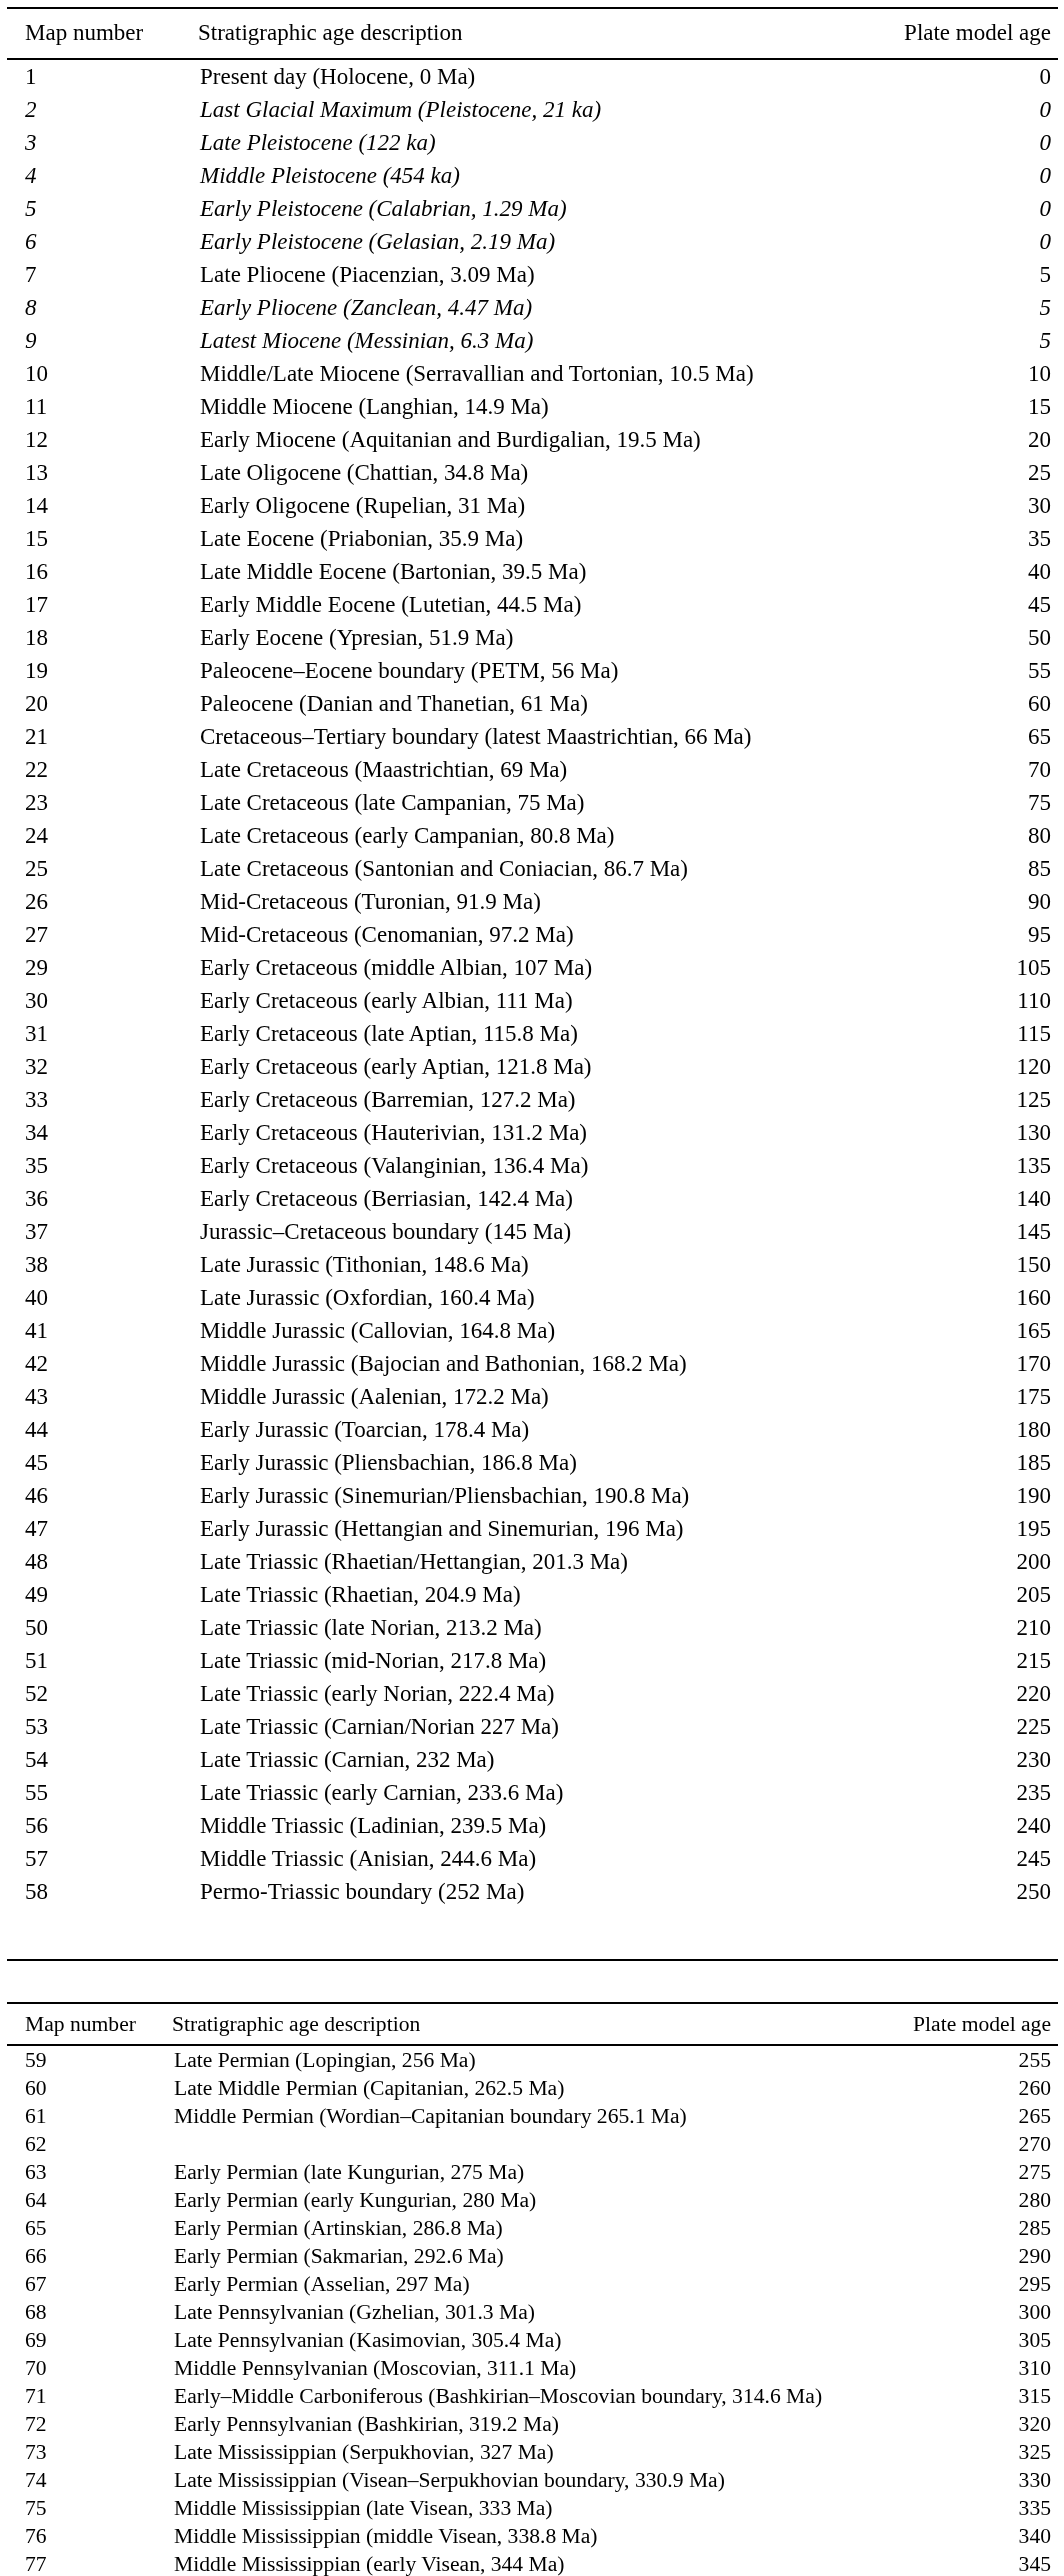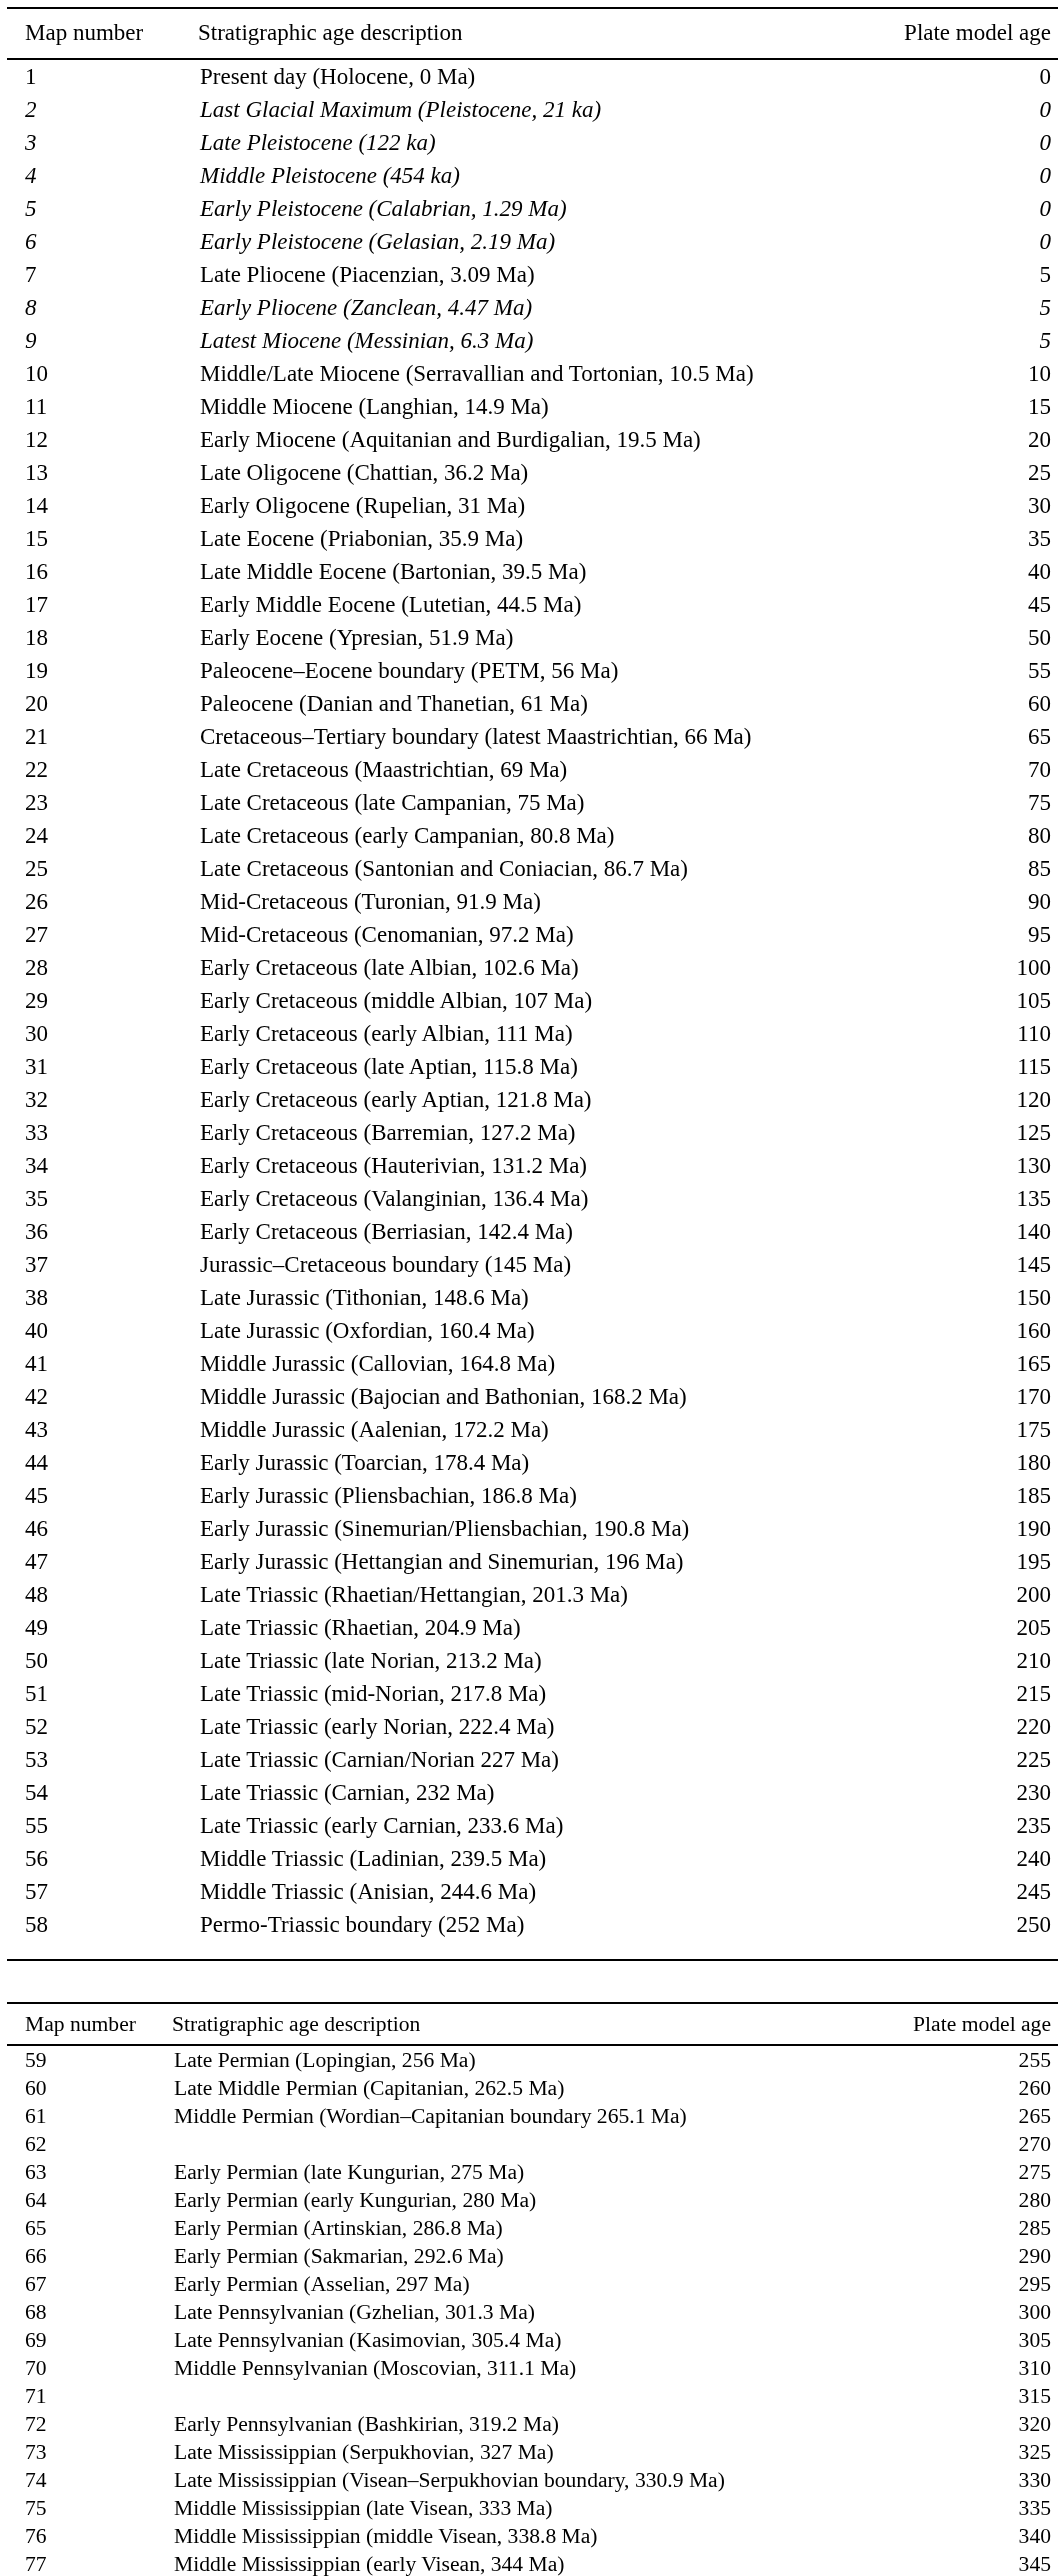--- a/index.html
+++ b/index.html
@@ -129,21 +129,21 @@
         <span class="c-desc">Middle Miocene (Langhian, 14.9 Ma)</span>
         <span class="c-age">15</span>
       </div>
       <div class="row">
         <span class="c-num">12</span>
         <span class="c-desc">Early Miocene (Aquitanian and Burdigalian, 19.5 Ma)</span>
         <span class="c-age">20</span>
       </div>
       <div class="row">
         <span class="c-num">13</span>
-        <span class="c-desc">Late Oligocene (Chattian, 36.2 Ma)</span>
+        <span class="c-desc">Late Oligocene (Chattian, 34.8 Ma)</span>
         <span class="c-age">25</span>
       </div>
       <div class="row">
         <span class="c-num">14</span>
         <span class="c-desc">Early Oligocene (Rupelian, 31 Ma)</span>
         <span class="c-age">30</span>
       </div>
       <div class="row">
         <span class="c-num">15</span>
         <span class="c-desc">Late Eocene (Priabonian, 35.9 Ma)</span>
@@ -201,25 +201,20 @@
       </div>
       <div class="row">
         <span class="c-num">26</span>
         <span class="c-desc">Mid-Cretaceous (Turonian, 91.9 Ma)</span>
         <span class="c-age">90</span>
       </div>
       <div class="row">
         <span class="c-num">27</span>
         <span class="c-desc">Mid-Cretaceous (Cenomanian, 97.2 Ma)</span>
         <span class="c-age">95</span>
-      </div>
-      <div class="row">
-        <span class="c-num">28</span>
-        <span class="c-desc">Early Cretaceous (late Albian, 102.6 Ma)</span>
-        <span class="c-age">100</span>
       </div>
       <div class="row">
         <span class="c-num">29</span>
         <span class="c-desc">Early Cretaceous (middle Albian, 107 Ma)</span>
         <span class="c-age">105</span>
       </div>
       <div class="row">
         <span class="c-num">30</span>
         <span class="c-desc">Early Cretaceous (early Albian, 111 Ma)</span>
         <span class="c-age">110</span>
@@ -424,20 +419,21 @@
         <span class="c-desc">Late Pennsylvanian (Kasimovian, 305.4 Ma)</span>
         <span class="c-age">305</span>
       </div>
       <div class="row">
         <span class="c-num">70</span>
         <span class="c-desc">Middle Pennsylvanian (Moscovian, 311.1 Ma)</span>
         <span class="c-age">310</span>
       </div>
       <div class="row">
         <span class="c-num">71</span>
+        <span class="c-desc">Early–Middle Carboniferous (Bashkirian–Moscovian boundary, 314.6 Ma)</span>
         <span class="c-age">315</span>
       </div>
       <div class="row">
         <span class="c-num">72</span>
         <span class="c-desc">Early Pennsylvanian (Bashkirian, 319.2 Ma)</span>
         <span class="c-age">320</span>
       </div>
       <div class="row">
         <span class="c-num">73</span>
         <span class="c-desc">Late Mississippian (Serpukhovian, 327 Ma)</span>

